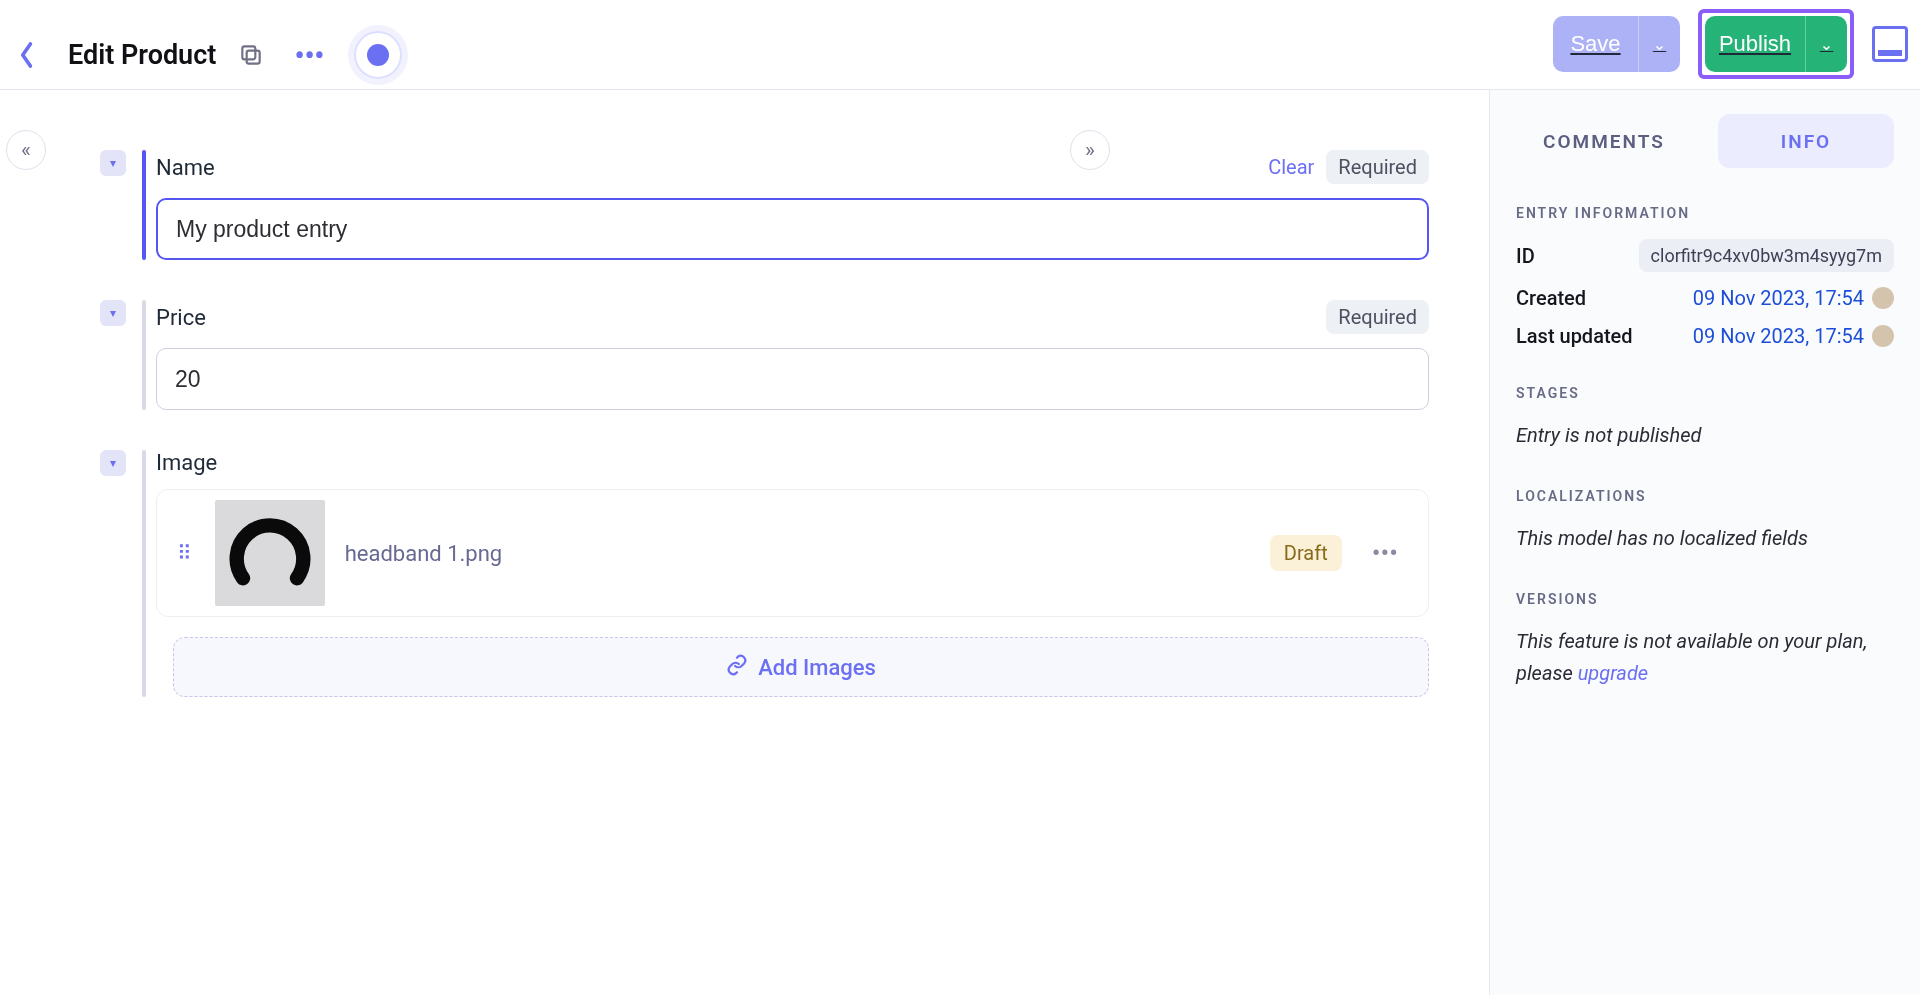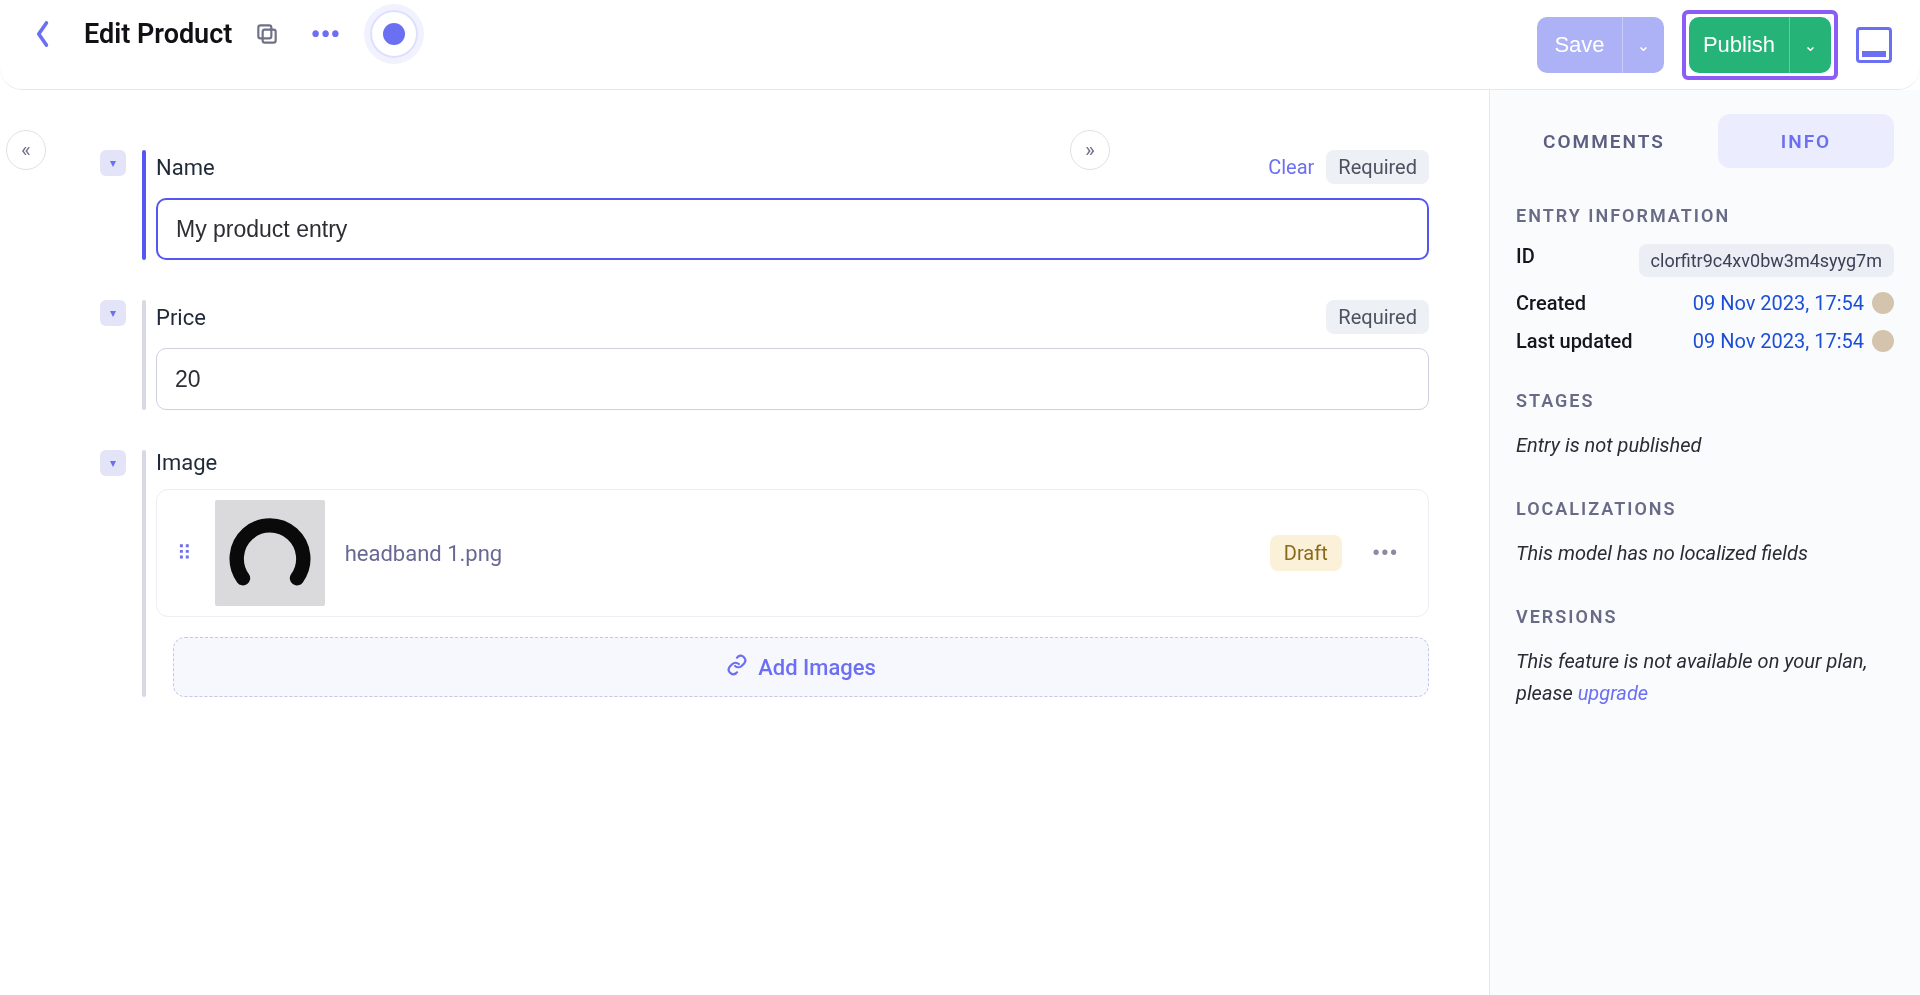--- a/index.html
+++ b/index.html
@@ -7,26 +7,25 @@
     font-family: -apple-system, BlinkMacSystemFont, "Segoe UI", Roboto, Helvetica, Arial, sans-serif;
     background: #ffffff;
     color: #1f2937;
     font-size: 16px;
     overflow: hidden;
   }
 
   
   .header {
     display: flex;
-    align-items: flex-start;
+    align-items: flex-end;
     justify-content: space-between;
-    padding: 10px 28px;
+    padding: 10px 12px;
     border-bottom: 1px solid #e7e8ef;
     height: 90px;
-    border-radius: 22px;
   }
   .header-left {
     display: flex;
     align-items: center;
     gap: 22px;
   }
   .back-chevron {
     color: #6b6ff2;
     font-size: 30px;
     font-weight: 900;
@@ -59,20 +58,21 @@
     box-shadow: 0 0 0 6px #f2f2ff;
   }
   .pulse-dot {
     width:22px;height:22px;border-radius:50%;
     background:#6b6ff2;
   }
   .header-right {
     display:flex;
     align-items:center;
     gap:18px;
+    text-decoration:underline;
   }
   .btn-group { display:flex; border-radius:10px; overflow:hidden; }
   .btn { height:56px; display:flex; align-items:center; justify-content:center; font-size:22px; font-weight:500; color:white; cursor:pointer; border:none; }
   .save-main { background:#adb1f6; width:85px; }
   .save-toggle { background:#adb1f6; width:42px; border-left:1px solid rgba(255,255,255,0.35); }
   .publish-wrap { border:4px solid #8b5cf6; border-radius:6px; padding:3px; }
   .publish-main { background:#26b378; width:100px; }
   .publish-toggle { background:#26b378; width:42px; border-left:1px solid rgba(255,255,255,0.3); }
   .chevron-icon-small { color:white; font-size:16px; }
   .panel-toggle {
@@ -186,25 +186,25 @@
   .tab {
     flex:1;
     height:54px; border-radius:12px;
     display:flex;align-items:center;justify-content:center;
     font-size:19px; font-weight:600; letter-spacing:2px;
     color:#5c5f82; cursor:pointer;
   }
   .tab.active { background:#ebecfe; color:#6b6ff2; }
 
   .section-title {
-    font-size:18px; font-weight:600; letter-spacing:2px;
+    font-size:14px; font-weight:600; letter-spacing:2px;
     color:#686b86; margin-top:37px; margin-bottom:18px;
   }
   .info-row {
-    display:flex; justify-content:space-between;
+    display:flex; align-items:center; justify-content:space-between;
     margin-bottom:14px; font-size:20px;
   }
   .info-key { color:#15151d; font-weight:500; }
   .info-val { color:#1d4ed8; display:flex;align-items:center;gap:8px;}
   .code-badge {
     background:#eceef5; color:#3e4155;
     padding:6px 12px; border-radius:8px;
     font-size:18px;
     margin-left:7px;
   }

